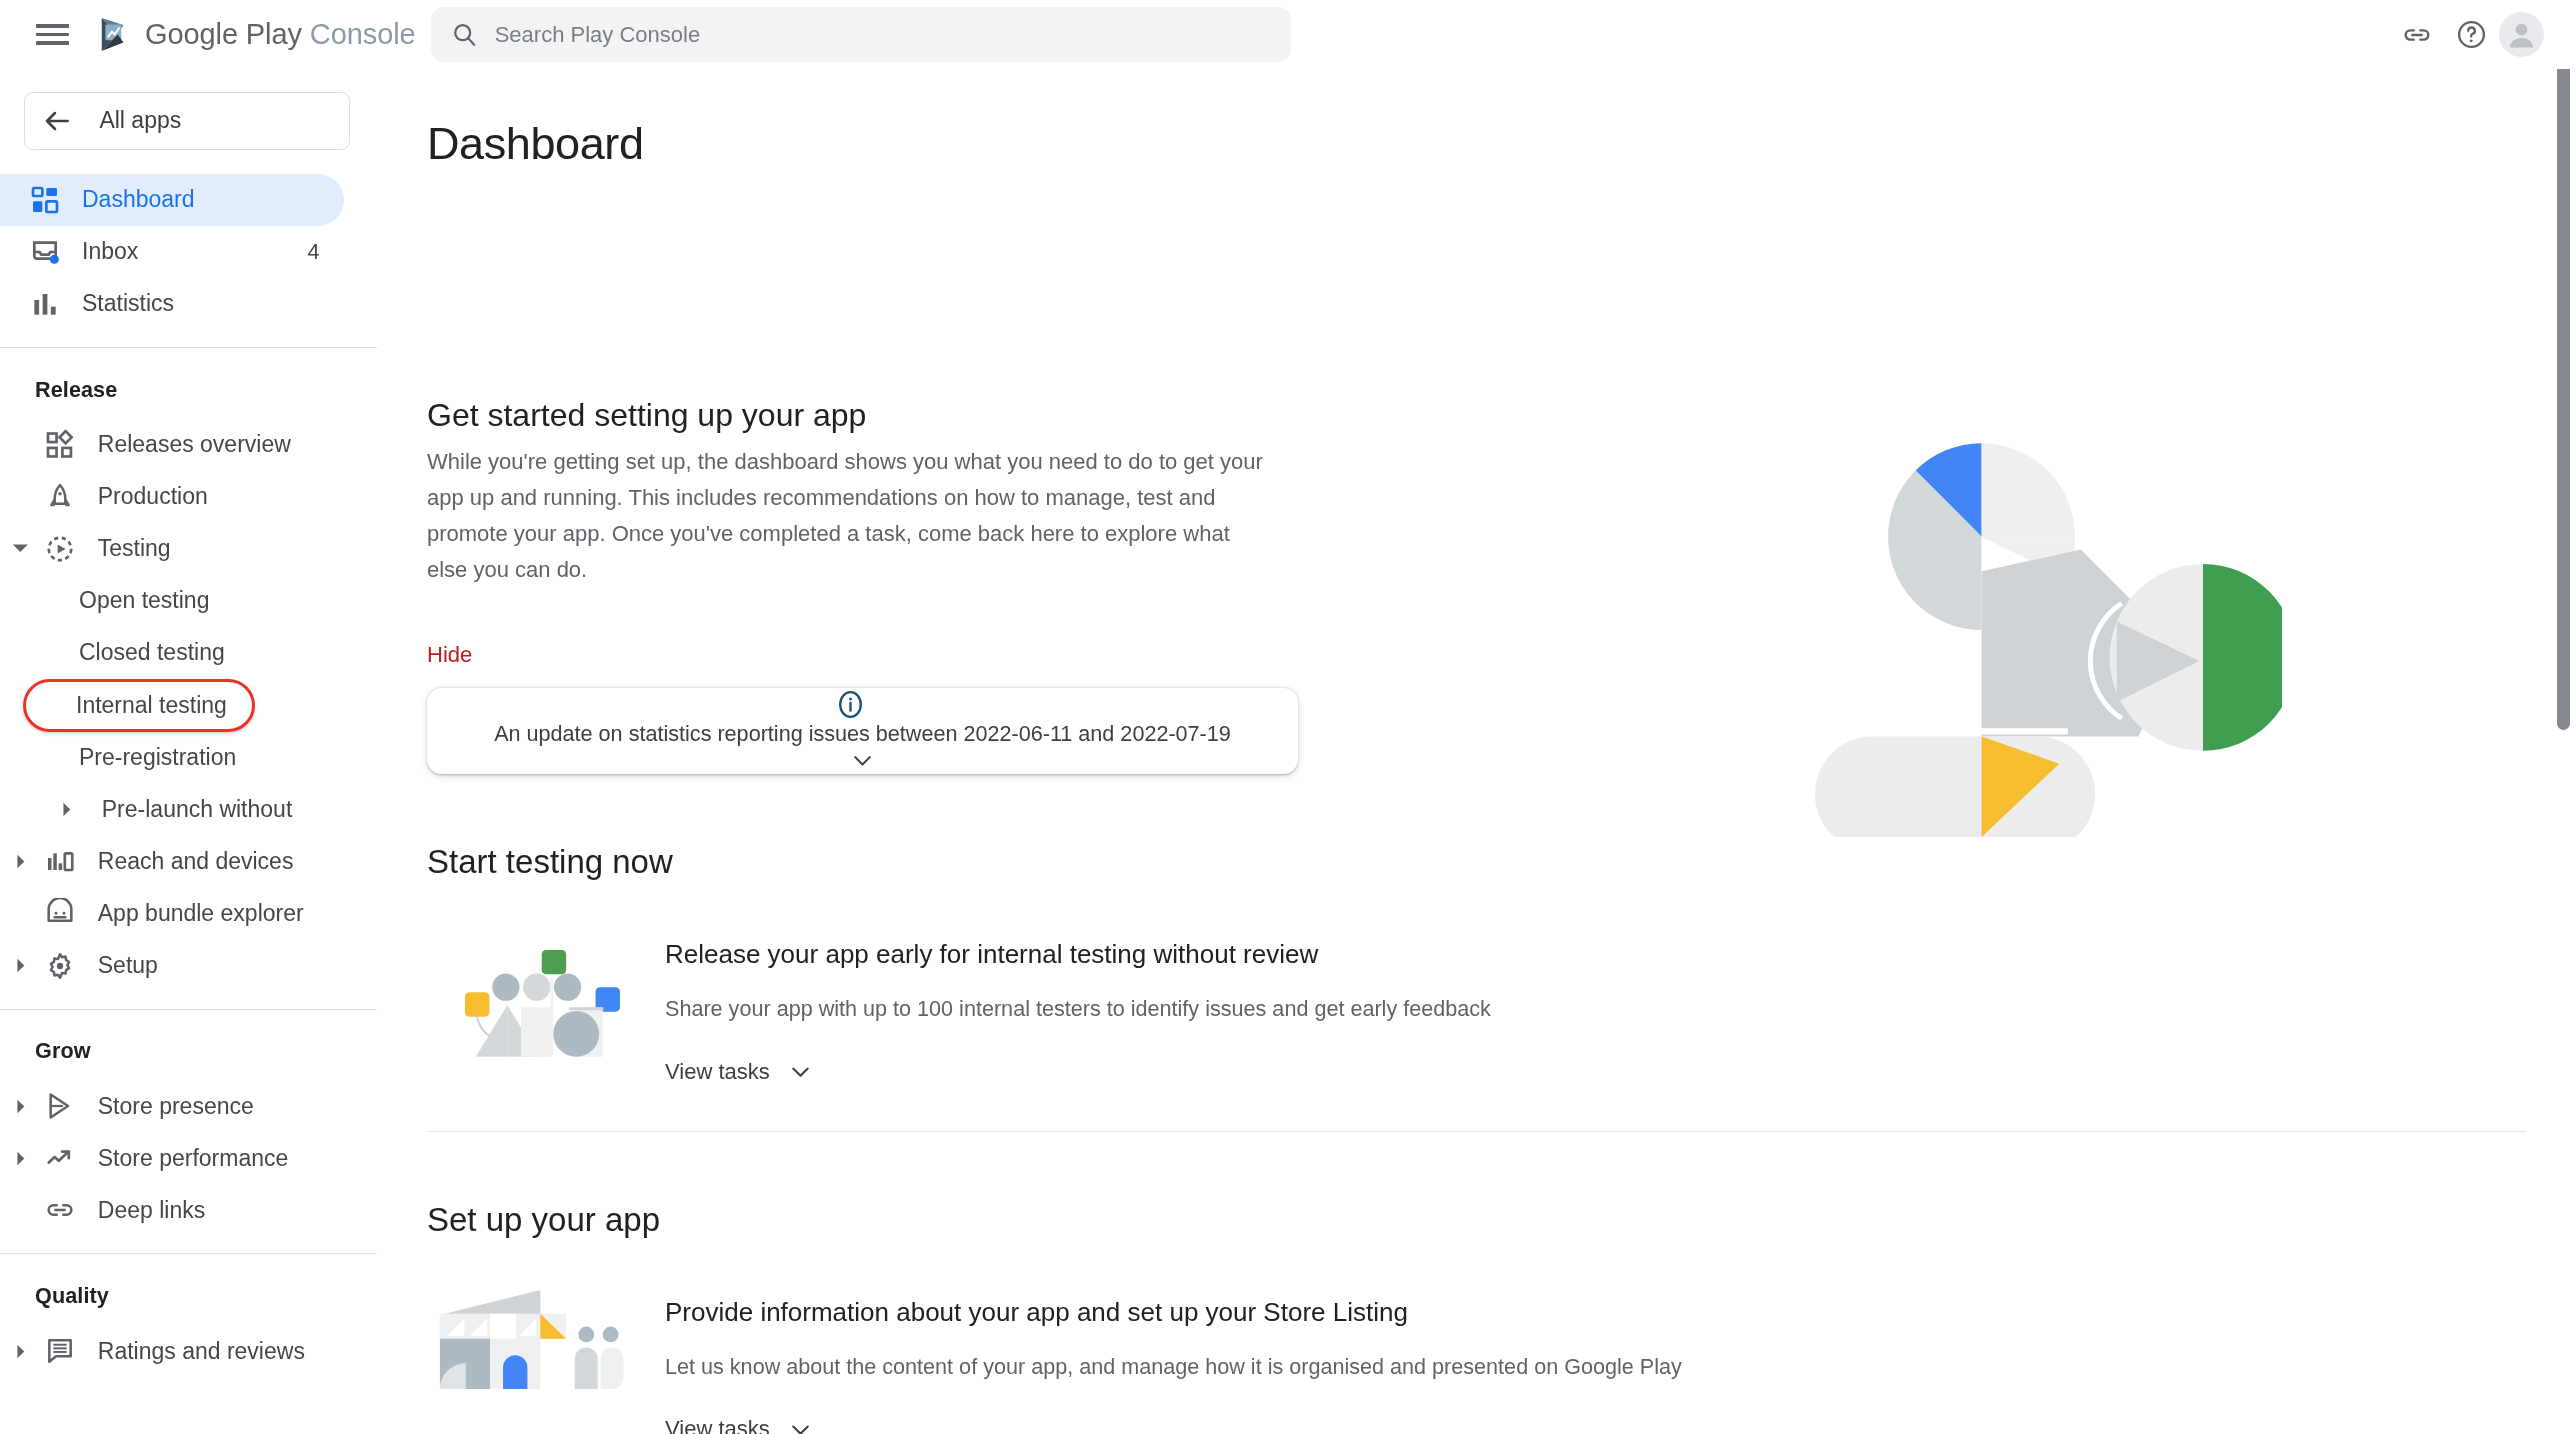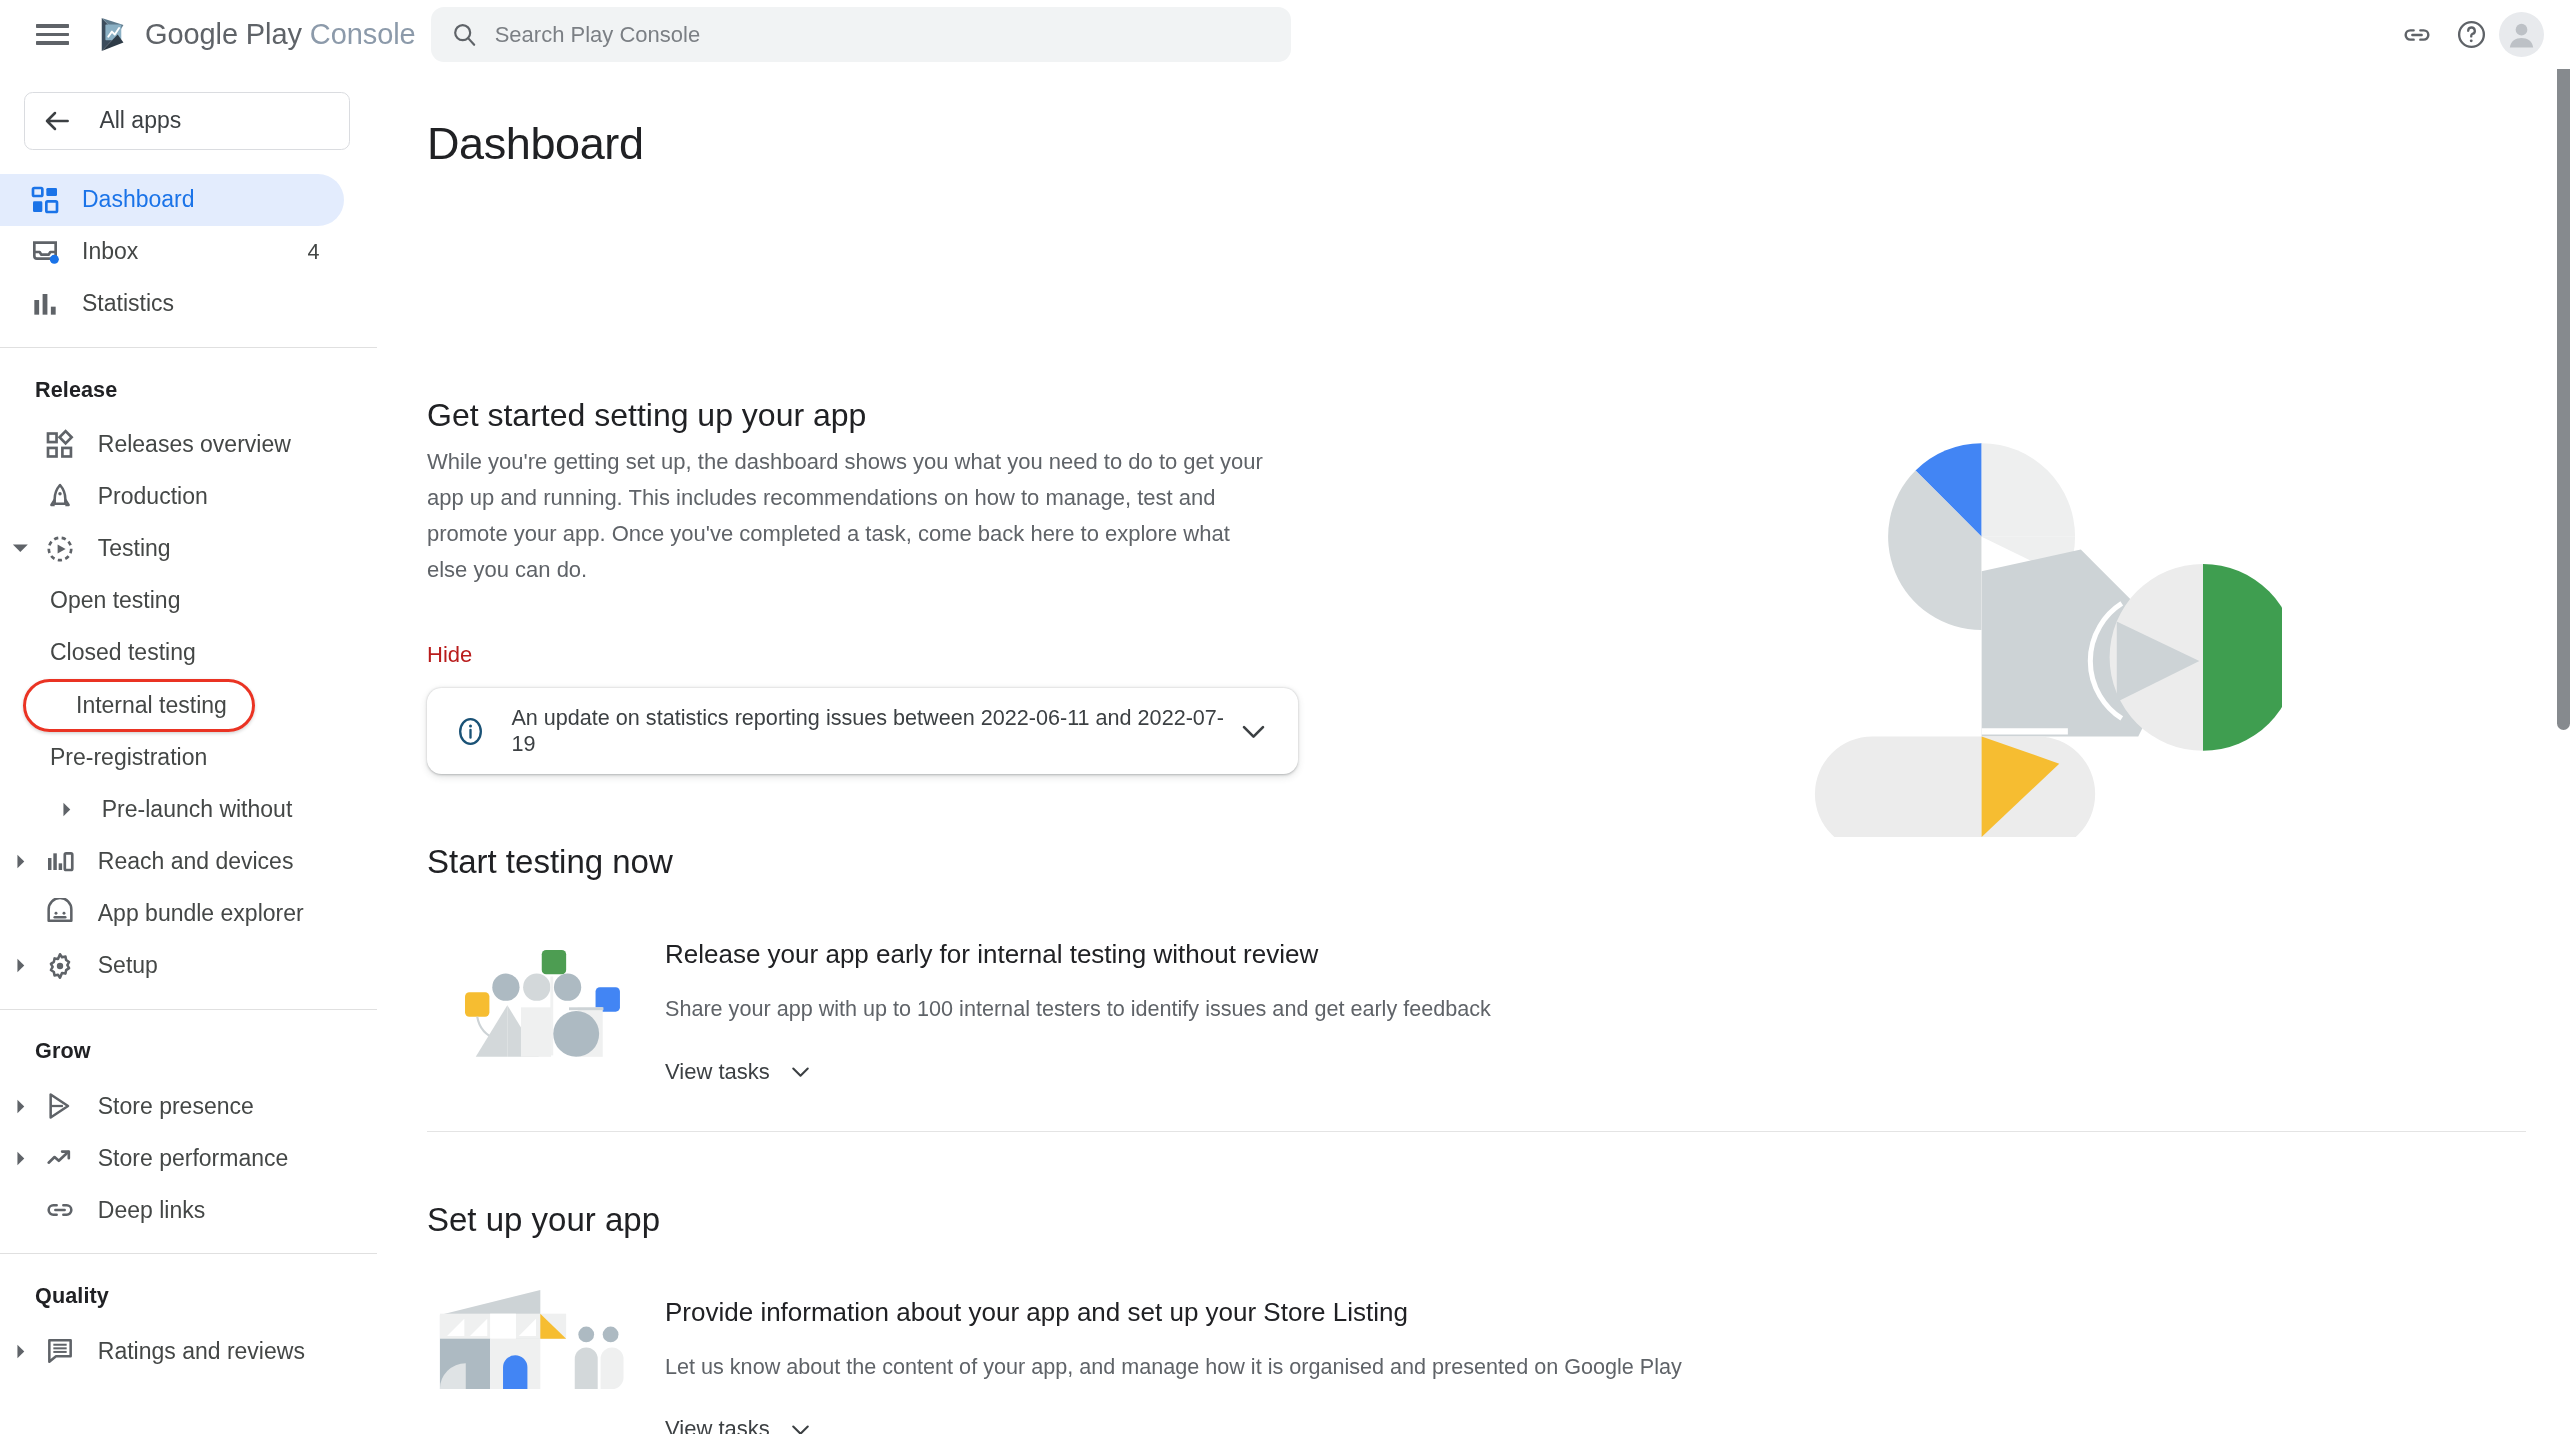--- a/index.html
+++ b/index.html
@@ -112,21 +112,21 @@
 
   .nav-item.has-caret { padding-left: 0; }
   .caret {
     width: 27px; flex: 0 0 27px; margin-left: 7.2px; margin-right: 8.6px;
     display: flex; align-items: center; justify-content: center;
   }
   .caret-spacer { width: 27px; flex: 0 0 27px; margin-left: 7.2px; margin-right: 8.6px; }
 
   .nav-sub {
     display: flex; align-items: center;
-    height: 52px; margin-right: 33px; padding-left: 50px;
+    height: 52px; margin-right: 33px; padding-left: 79px;
     cursor: pointer; border-radius: 0 29px 29px 0;
   }
   .nav-sub .nav-label { font-size: 23px; color: #444746; font-weight: 500; }
 
   .nav-sub.highlighted {
     position: relative;
     border: 3.6px solid #ea3323;
     border-radius: 29px;
     margin-left: 23px; margin-right: 122px;
     padding-left: 50px;
@@ -153,21 +153,21 @@
   .hero-text { position: absolute; left: 50px; top: 227px; width: 848px; }
   .hero-h2 { font-size: 32px; font-weight: 500; color: #202124; margin-bottom: 10px; }
   .hero-p { font-size: 22px; line-height: 1.63; color: #5f6368; }
   .hero-hide { font-size: 22px; color: #b91c1c; margin-top: 55px; cursor: pointer; }
   .hero-art { position: absolute; left: 1402px; top: 164px; width: 503px; height: 503px; }
 
   .banner {
     margin: 0 0 0 50px; width: 871px; height: 86px;
     border-radius: 14.4px; background: #fff;
     box-shadow: 0 0.7px 2.2px rgba(60,64,67,.3), 0 2.9px 7.2px rgba(60,64,67,.15);
-    display: flex; align-items: center; padding: 0 27px;
+    display: flex; align-items: center; padding: 0 27px; flex-direction: column;
   }
   .banner .info-icon { width: 33px; height: 33px; flex: 0 0 33px; margin-right: 24.4px; }
   .banner .banner-text { font-size: 21.6px; color: #3c4043; flex: 1; }
   .banner .chev { width: 35px; height: 35px; cursor: pointer; }
 
   .section-h { font-size: 33px; font-weight: 400; color: #202124; margin: 69px 0 0 50px; }
 
   .card-row { display: flex; align-items: flex-start; margin: 45px 0 0 50px; position: relative;}
   .card-art { width: 208px; height: 144px; flex: 0 0 208px; margin-right: 30px; }
   .card-body { padding-top: 13px; }

